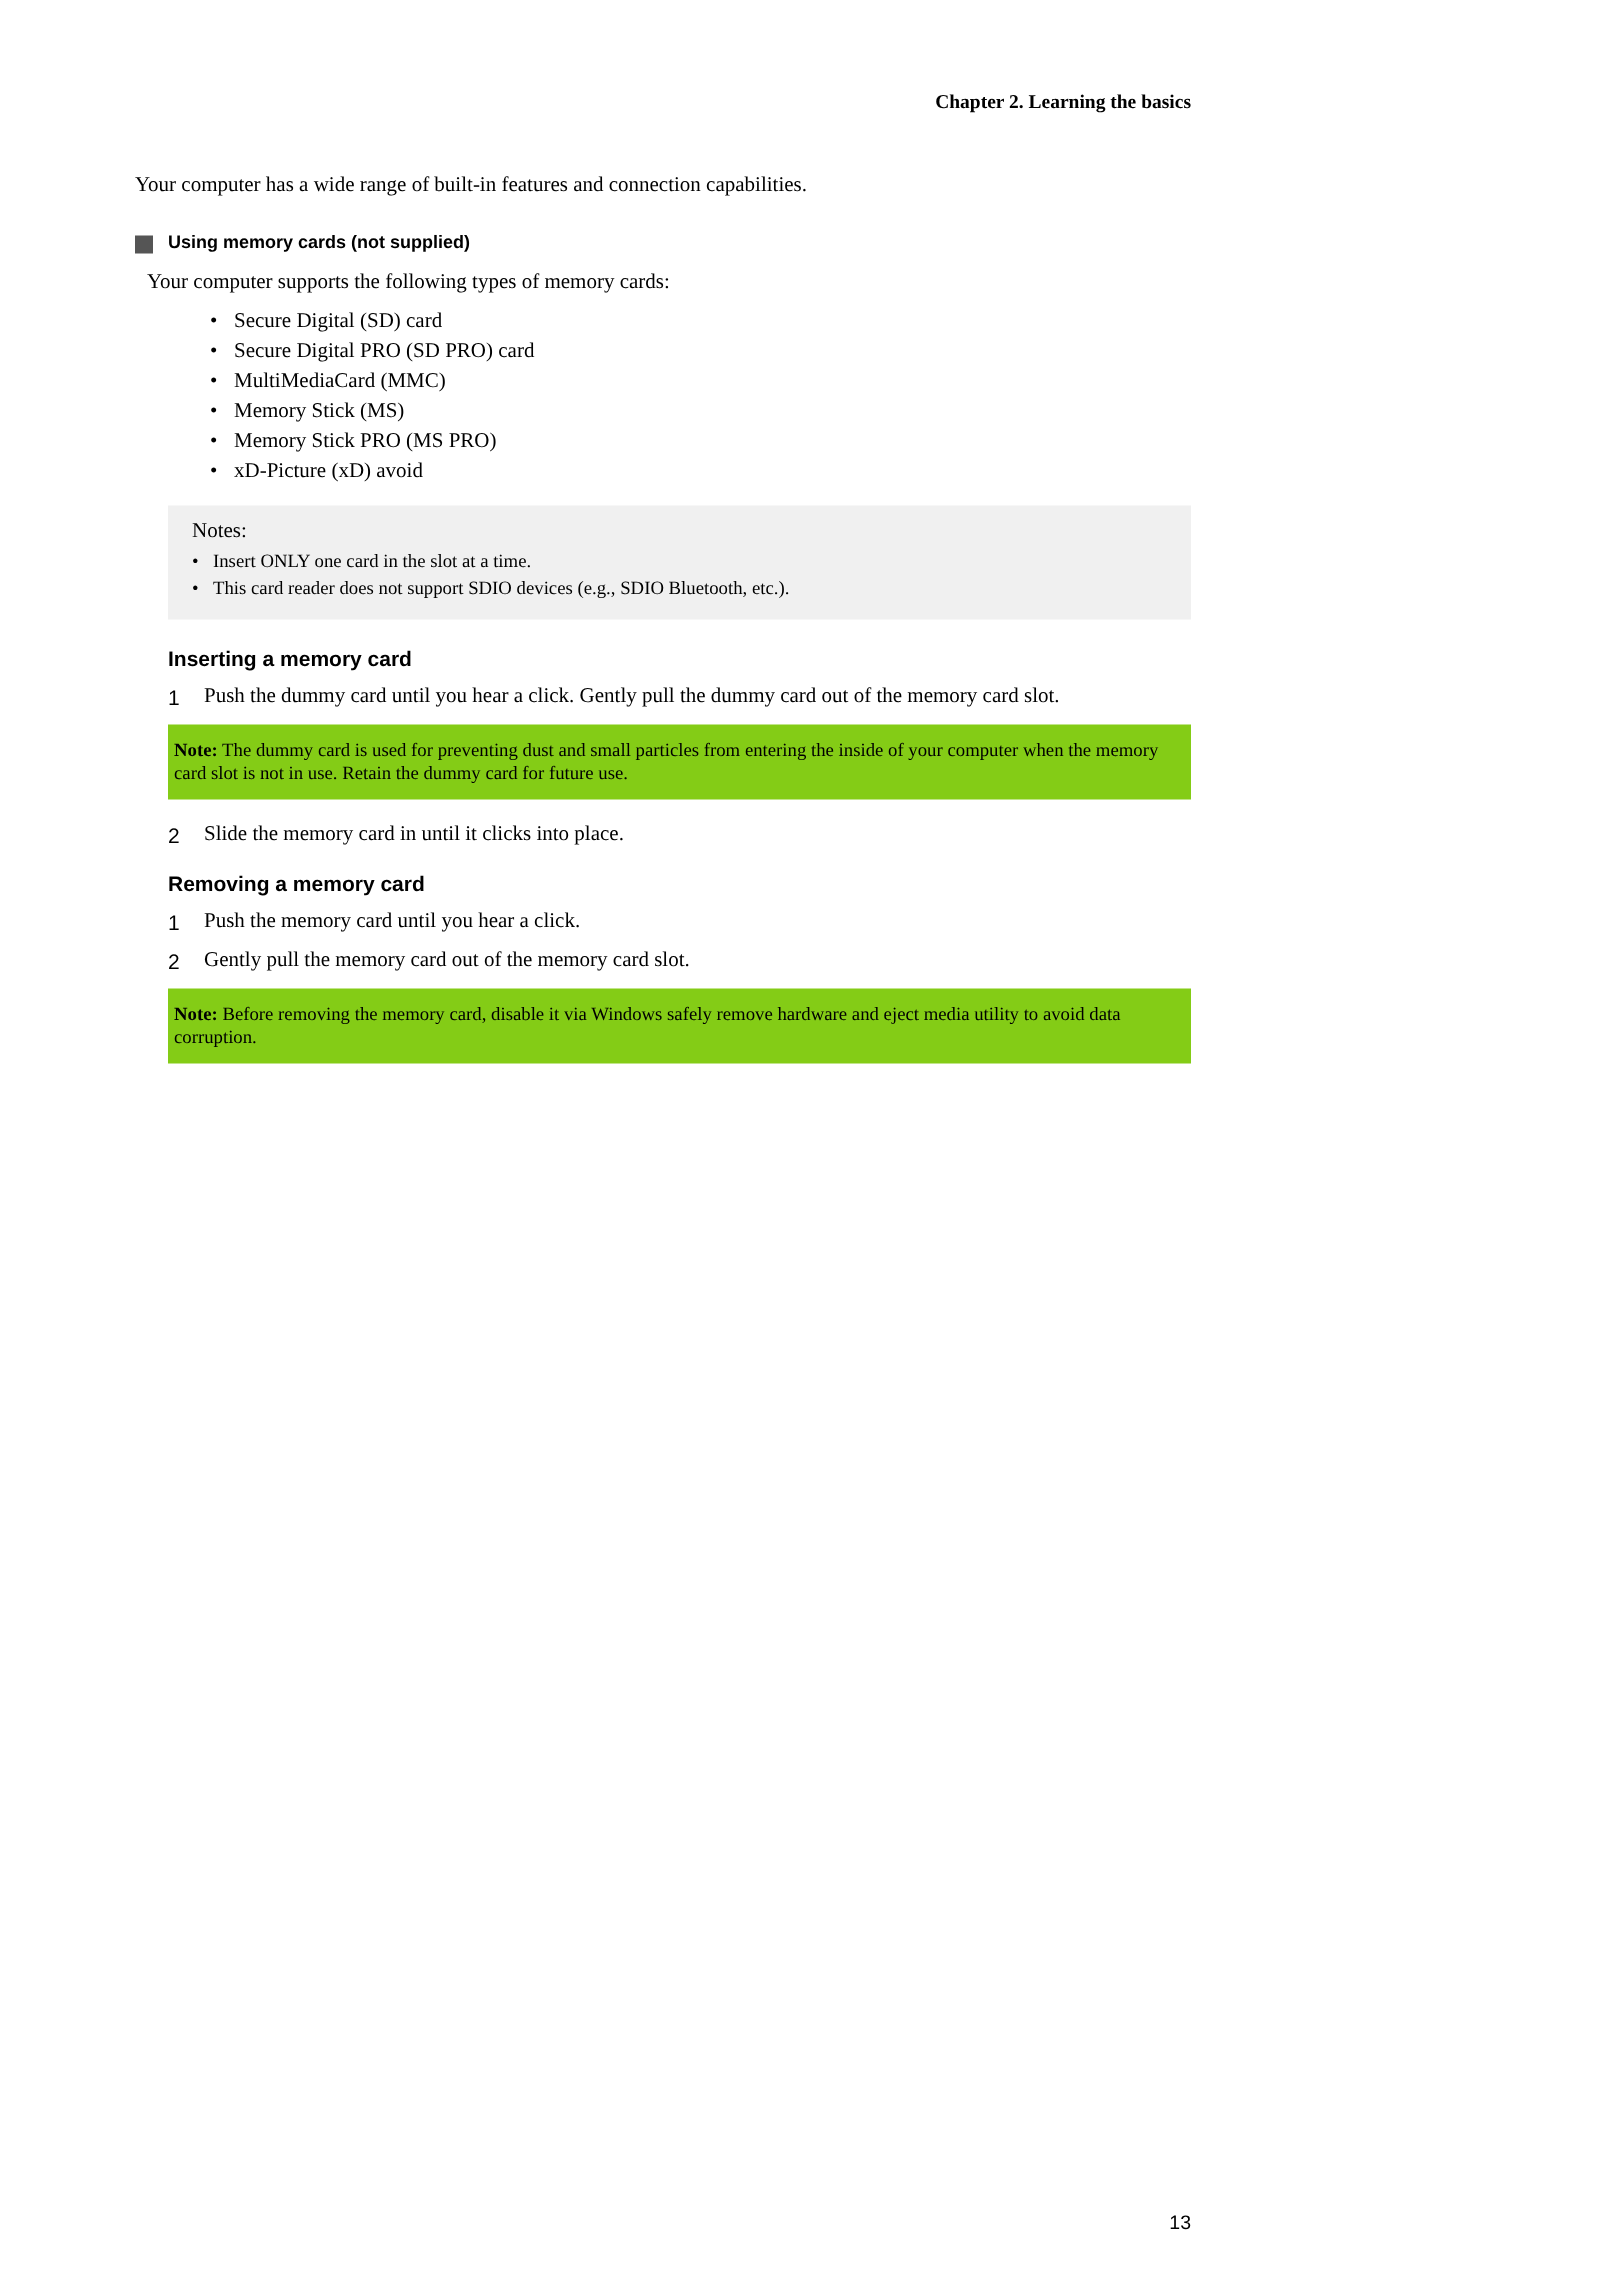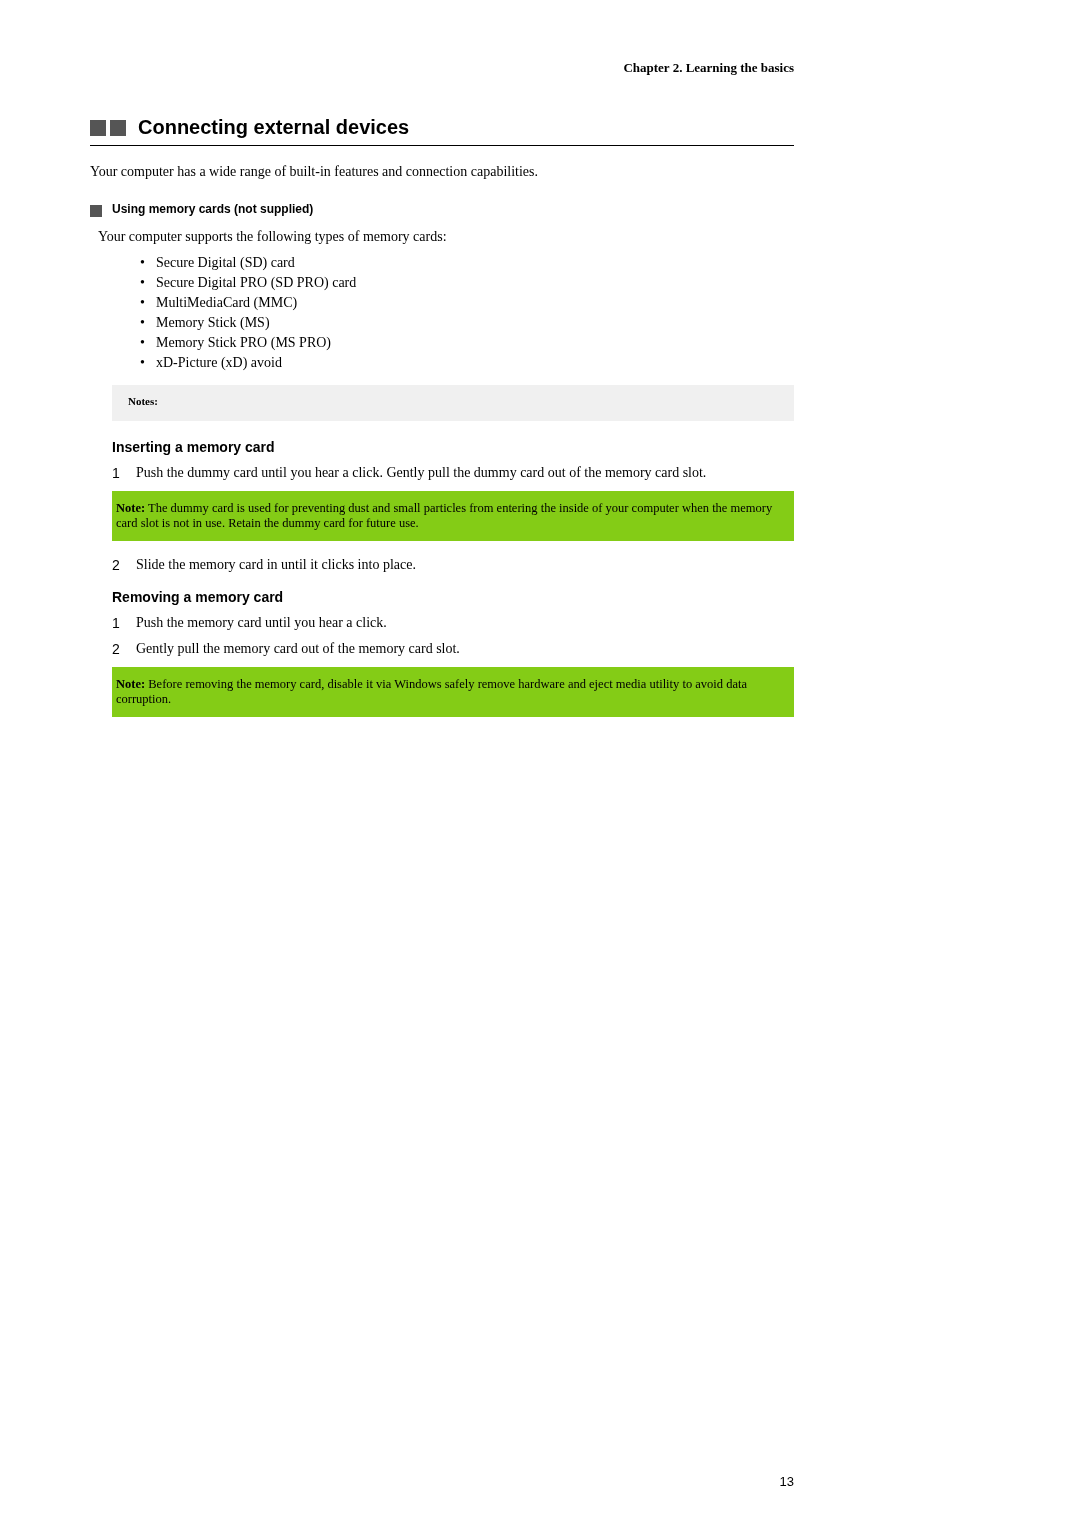--- a/index.html
+++ b/index.html
@@ -123,22 +123,22 @@
     .notes-box {
       background: #f0f0f0;
       border: none;
       padding: 10px 16px;
       margin-left: 22px;
       margin-bottom: 18px;
       font-size: 12.5px;
     }
 
     .notes-title {
-      font-weight: bold;
-      font-size: 11px;
+      font-weight: normal;
+      font-size: 14px;
       margin-bottom: 4px;
     }
 
     .notes-list {
       list-style: none;
       margin-left: 0;
     }
 
     .notes-list li {
       font-size: 12.5px;
@@ -205,27 +205,20 @@
   </style>
 </head>
 <body>
 
 <div class="page">
 
   <div class="chapter-header">
     <span>Chapter 2. Learning the basics</span>
   </div>
 
-  <div class="section-title-container">
-    <div class="section-icons">
-      <span class="section-icon-box"></span>
-      <span class="section-icon-box"></span>
-    </div>
-    <span class="section-title">Connecting external devices</span>
-  </div>
 
   <p class="intro-text">Your computer has a wide range of built-in features and connection capabilities.</p>
 
   <div class="subsection-container">
     <div class="subsection-header">
       <span class="subsection-icon"></span>
       <span class="subsection-title">Using memory cards (not supplied)</span>
     </div>
 
     <p class="body-text">Your computer supports the following types of memory cards:</p>
@@ -234,20 +227,24 @@
       <li><span>Secure Digital (SD) card</span></li>
       <li><span>Secure Digital PRO (SD PRO) card</span></li>
       <li><span>MultiMediaCard (MMC)</span></li>
       <li><span>Memory Stick (MS)</span></li>
       <li><span>Memory Stick PRO (MS PRO)</span></li>
       <li><span>xD-Picture (xD) avoid</span></li>
     </ul>
 
     <div class="notes-box">
       <div class="notes-title">Notes:</div>
+      <ul class="notes-list">
+        <li><span>Insert ONLY one card in the slot at a time.</span></li>
+        <li><span>This card reader does not support SDIO devices (e.g., SDIO Bluetooth, etc.).</span></li>
+      </ul>
     </div>
   </div>
 
   <div class="subsection-container">
     <div class="subsubsection-title">Inserting a memory card</div>
 
     <div class="numbered-item">
       <span class="step-number">1</span>
       <span class="step-text">Push the dummy card until you hear a click. Gently pull the dummy card out of the memory card slot.</span>
     </div>

